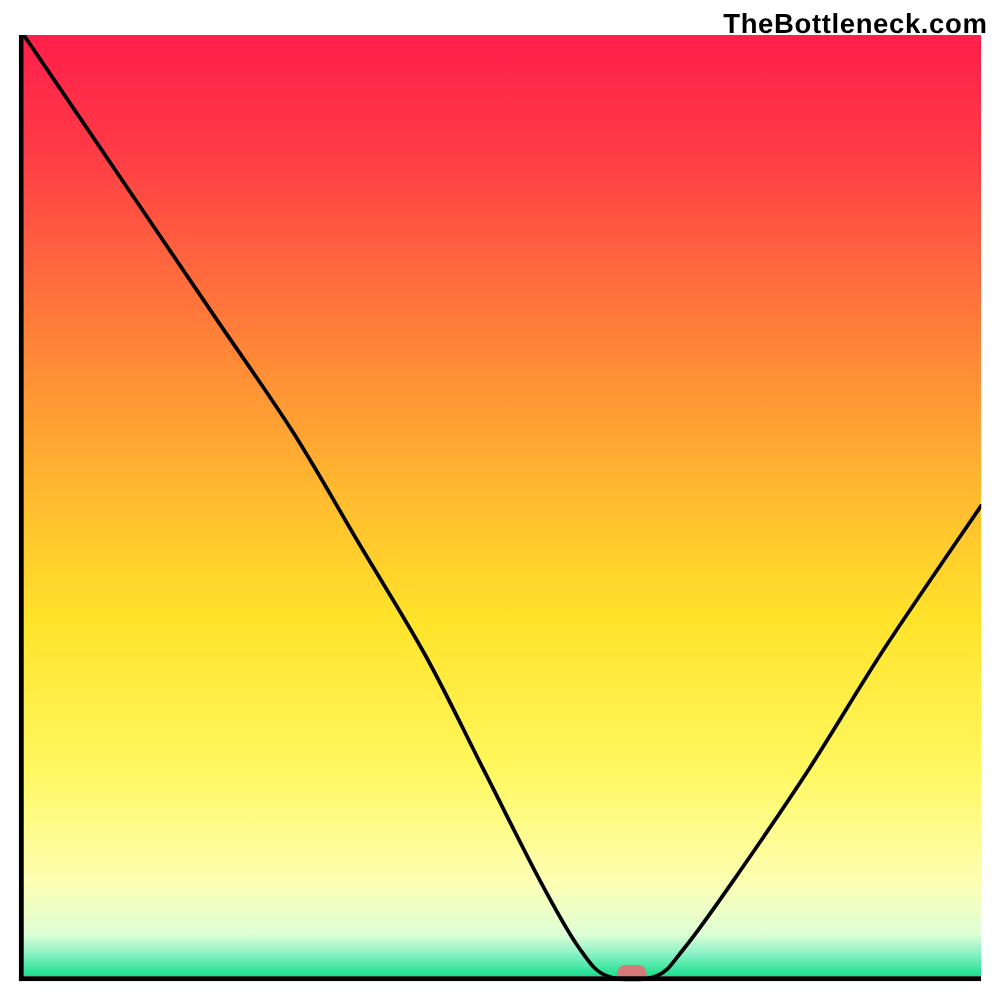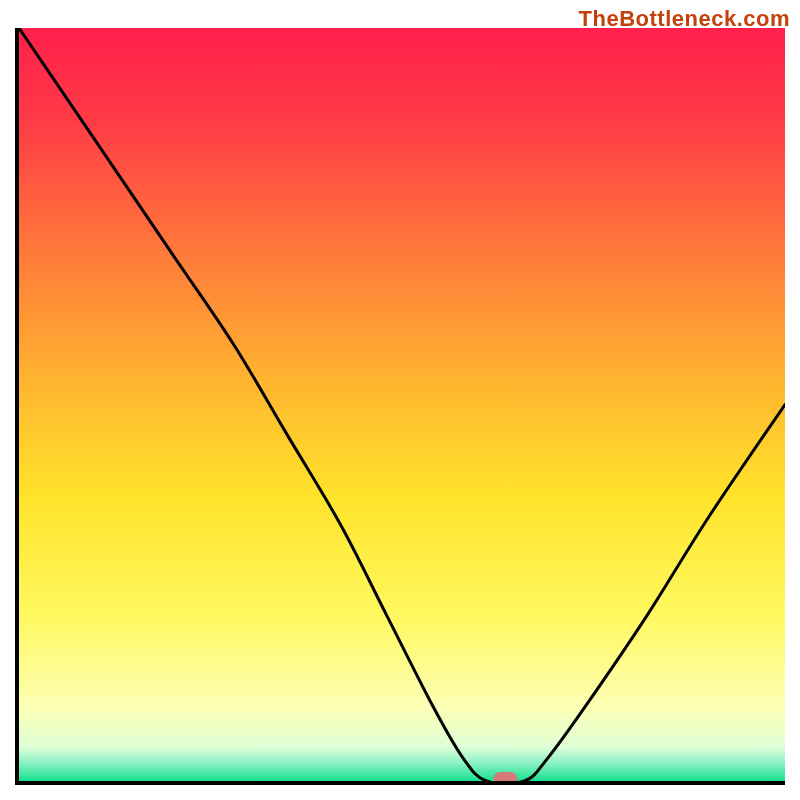--- a/index.html
+++ b/index.html
@@ -15,21 +15,21 @@
     width: 800px;
     height: 800px;
     box-sizing: border-box;
   }
   .watermark {
     position: absolute;
     top: 6px;
     right: 10px;
     font-size: 22px;
     font-weight: 600;
-    color: #c2410c;
+    color: #000000;
     letter-spacing: 0.5px;
     z-index: 10;
   }
   .plot-area {
     position: absolute;
     left: 15px;
     top: 28px;
     width: 770px;
     height: 757px;
     box-sizing: border-box;

